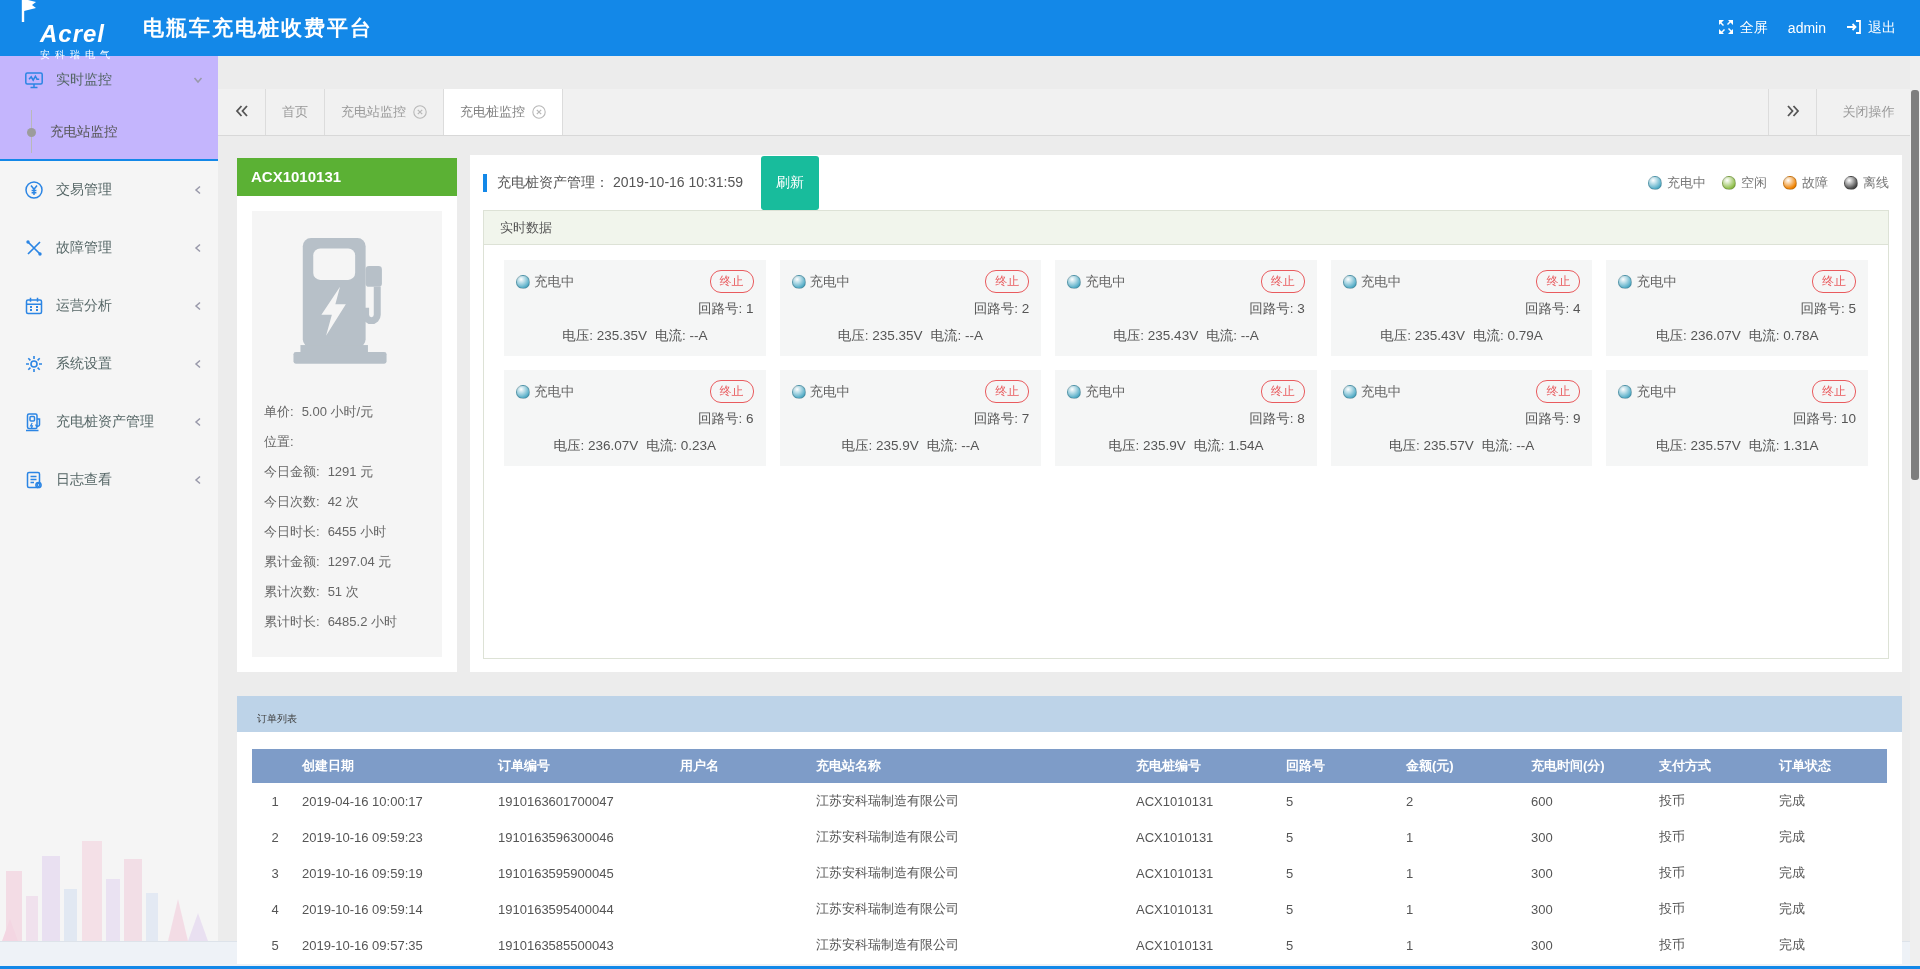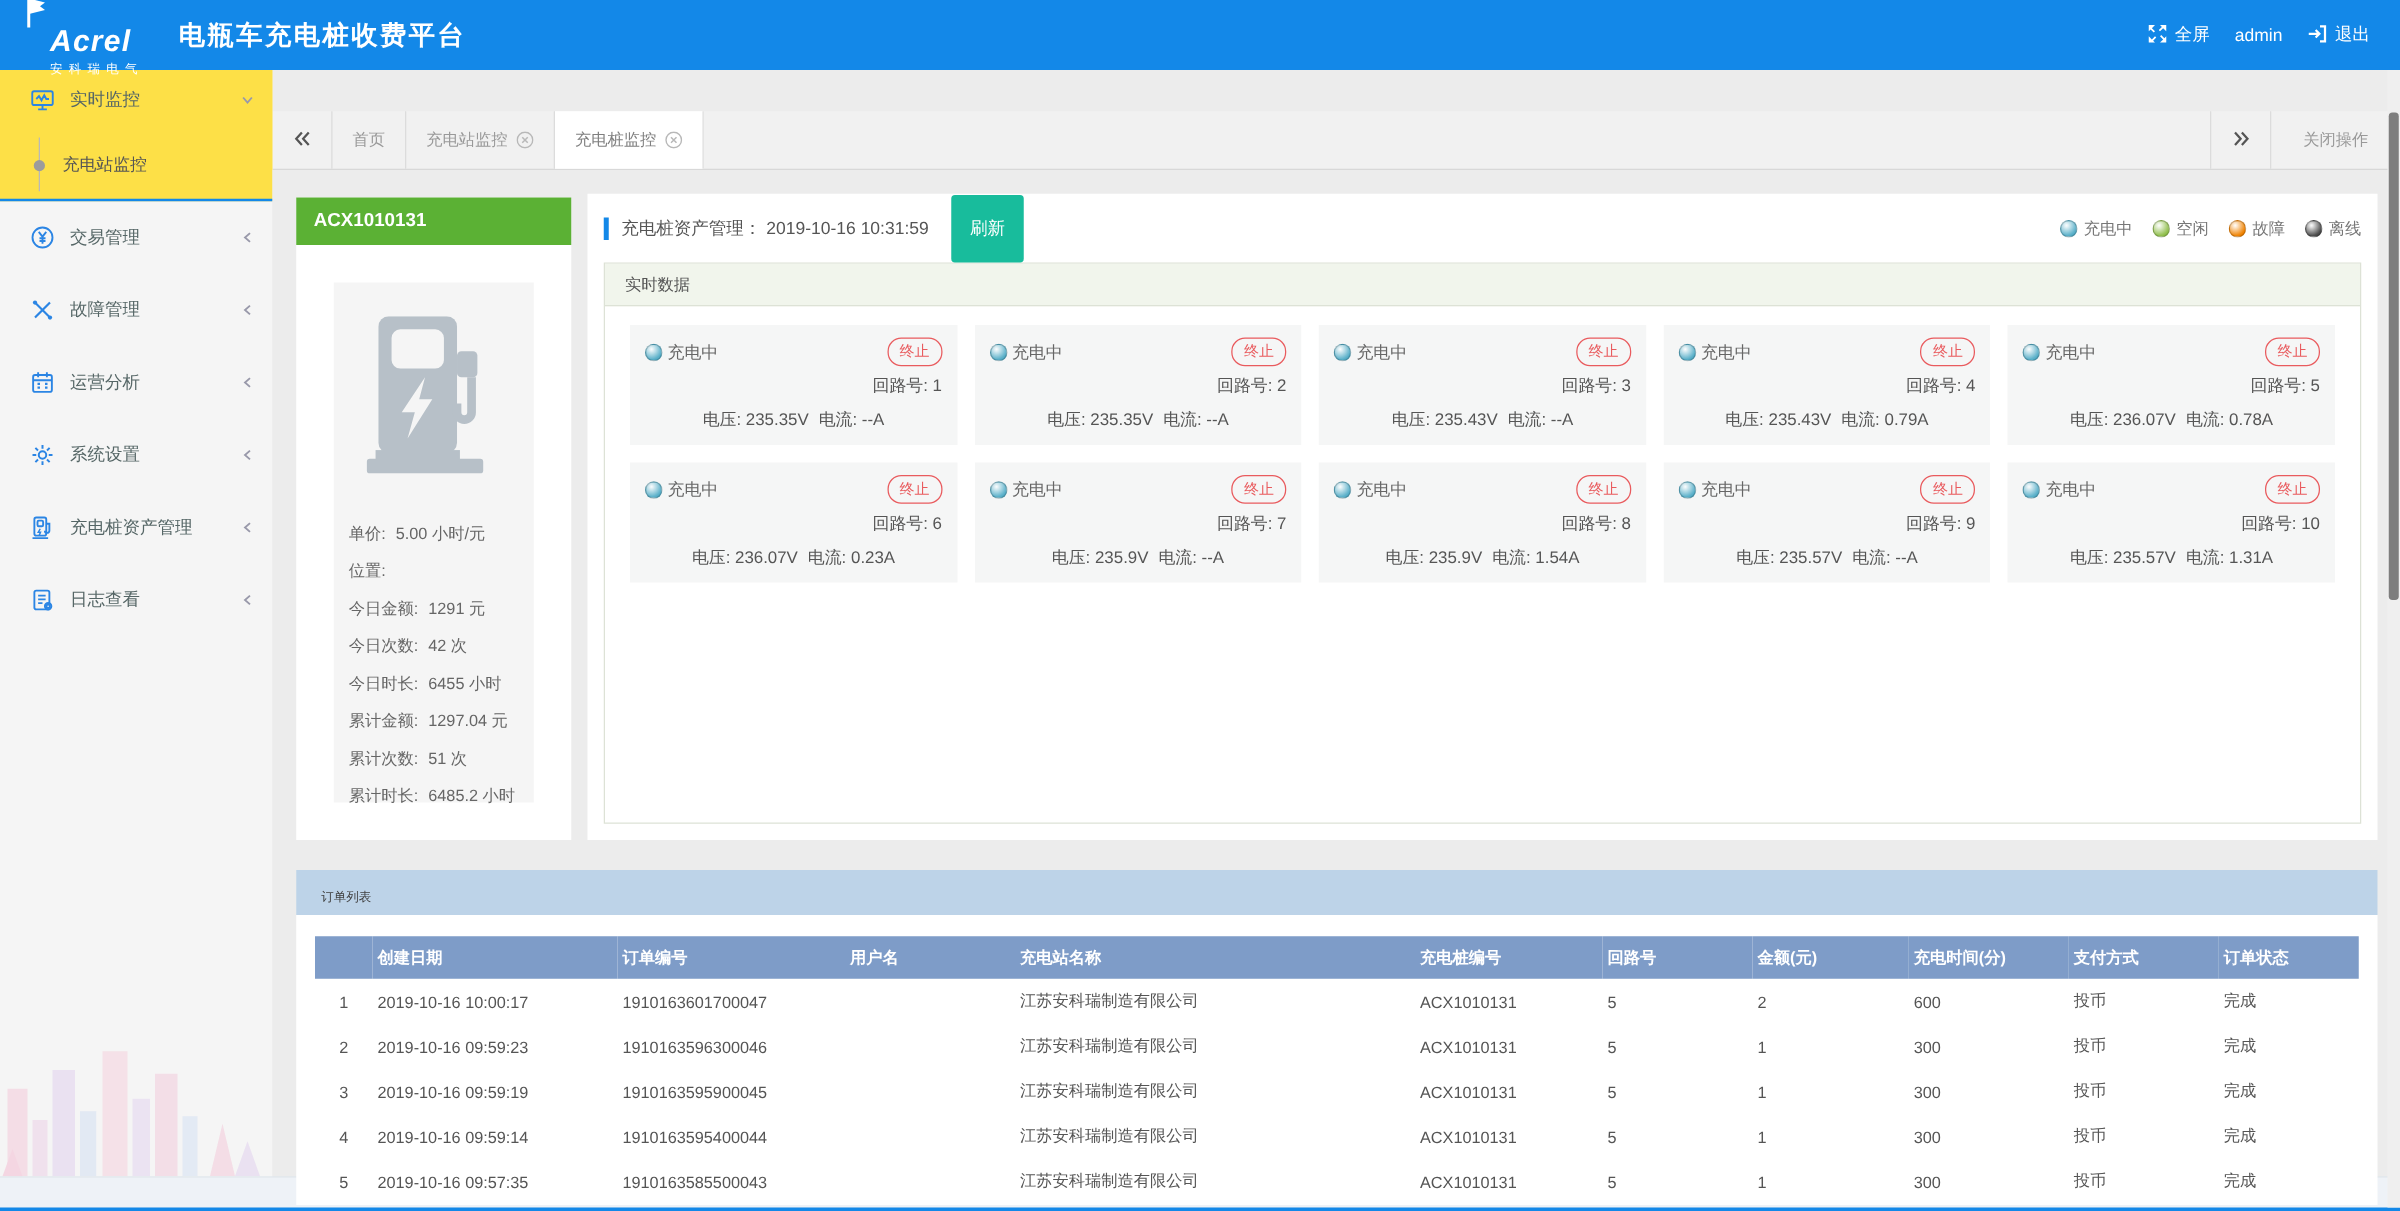--- a/index.html
+++ b/index.html
@@ -13,21 +13,21 @@
   .logo-text { margin-left:2px;margin-top:28px; }
   .logo-en { font-size:24px; font-weight:bold; font-style:italic; line-height:24px; letter-spacing:1px; }
   .logo-cn { font-size:10px; letter-spacing:5px; margin-top:2px; }
   .app-title { color:#fff; font-size:21px; font-weight:bold; letter-spacing:2px; margin-left:28px; }
   .topbar-right { margin-left:auto; display:flex; align-items:center; gap:20px; color:#fff; font-size:14px; }
   .top-link { display:flex; align-items:center; gap:6px; cursor:pointer; }
 
   
   .layout { display:flex; height:885px; }
   .sidebar { width:218px; background:#f5f5f5; position:relative; flex:none; }
-  .sb-group { background:#fde047; border-bottom:2px solid #1388e8; }
+  .sb-group { background:#c4b5fd; border-bottom:2px solid #1388e8; }
   .sb-item { height:48px; display:flex; align-items:center; padding:0 14px 0 24px; color:#566; font-size:14px; cursor:pointer; }
   .sb-item .mi { width:20px; height:20px; margin-right:12px; flex:none; }
   .sb-item .chev { margin-left:auto; color:#9aa; }
   .sb-plain { height:58px; }
   .sb-sub { height:55px; display:flex; align-items:center; padding-left:50px; position:relative; color:#555; font-size:13.5px; cursor:pointer; }
   .sb-sub::before { content:""; position:absolute; left:31px; top:6px; bottom:6px; width:1px; background:#b9b9b9; }
   .sb-sub::after { content:""; position:absolute; left:27px; top:50%; margin-top:-4px; width:9px; height:9px; border-radius:50%; background:#9c9c9c; }
   .sb-deco { position:absolute; bottom:0; left:0; width:100%; height:140px; pointer-events:none; }
 
   .main { flex:1; display:flex; flex-direction:column; min-width:0; }
@@ -40,21 +40,21 @@
   .tab.active { background:#fff; color:#808080; }
   .tab-close { display:flex; }
   .close-ops { width:104px; display:flex; align-items:center; justify-content:center; border-left:1px solid #dcdcdc; cursor:pointer; }
 
   
   .content { flex:1; background:#ececec; position:relative; }
 
   
   .station-card { position:absolute; left:19px; top:22px; width:220px; height:514px; background:#fff; }
   .station-head { height:38px; background:#5bb134; color:#fff; font-size:15px; font-weight:bold; line-height:38px; padding-left:14px; }
-  .station-body { padding:30px; height:476px; }
+  .station-body { padding:15px; height:476px; }
   .station-inner { background:#f5f5f5; height:100%; padding:16px 12px 0; }
   .station-iconbox { height:150px; display:flex; align-items:center; justify-content:center; margin-bottom:20px; }
   .stat-line { display:flex; line-height:30px; font-size:13px; color:#666; }
   .stat-line .v { margin-left:8px; }
 
   
   .monitor-panel { position:absolute; left:252px; right:18px; top:19px; height:517px; background:#fff; padding:13px; }
   .monitor-info { height:30px; display:flex; align-items:center; }
   .accent { width:4px; height:18px; background:#1388e8; margin-right:10px; }
   .collect { font-size:14px; color:#555; }
@@ -537,21 +537,21 @@
                   <th>回路号</th>
                   <th>金额(元)</th>
                   <th>充电时间(分)</th>
                   <th>支付方式</th>
                   <th>订单状态</th>
                 </tr>
               </thead>
             <tbody id="orders-tbody">
                 <tr>
                   <td class="idx">1</td>
-                  <td>2019-10-16 10:00:17</td>
+                  <td>2019-04-16 10:00:17</td>
                   <td>1910163601700047</td>
                   <td></td>
                   <td>江苏安科瑞制造有限公司</td>
                   <td>ACX1010131</td>
                   <td>5</td>
                   <td>2</td>
                   <td>600</td>
                   <td>投币</td>
                   <td>完成</td>
                 </tr>

